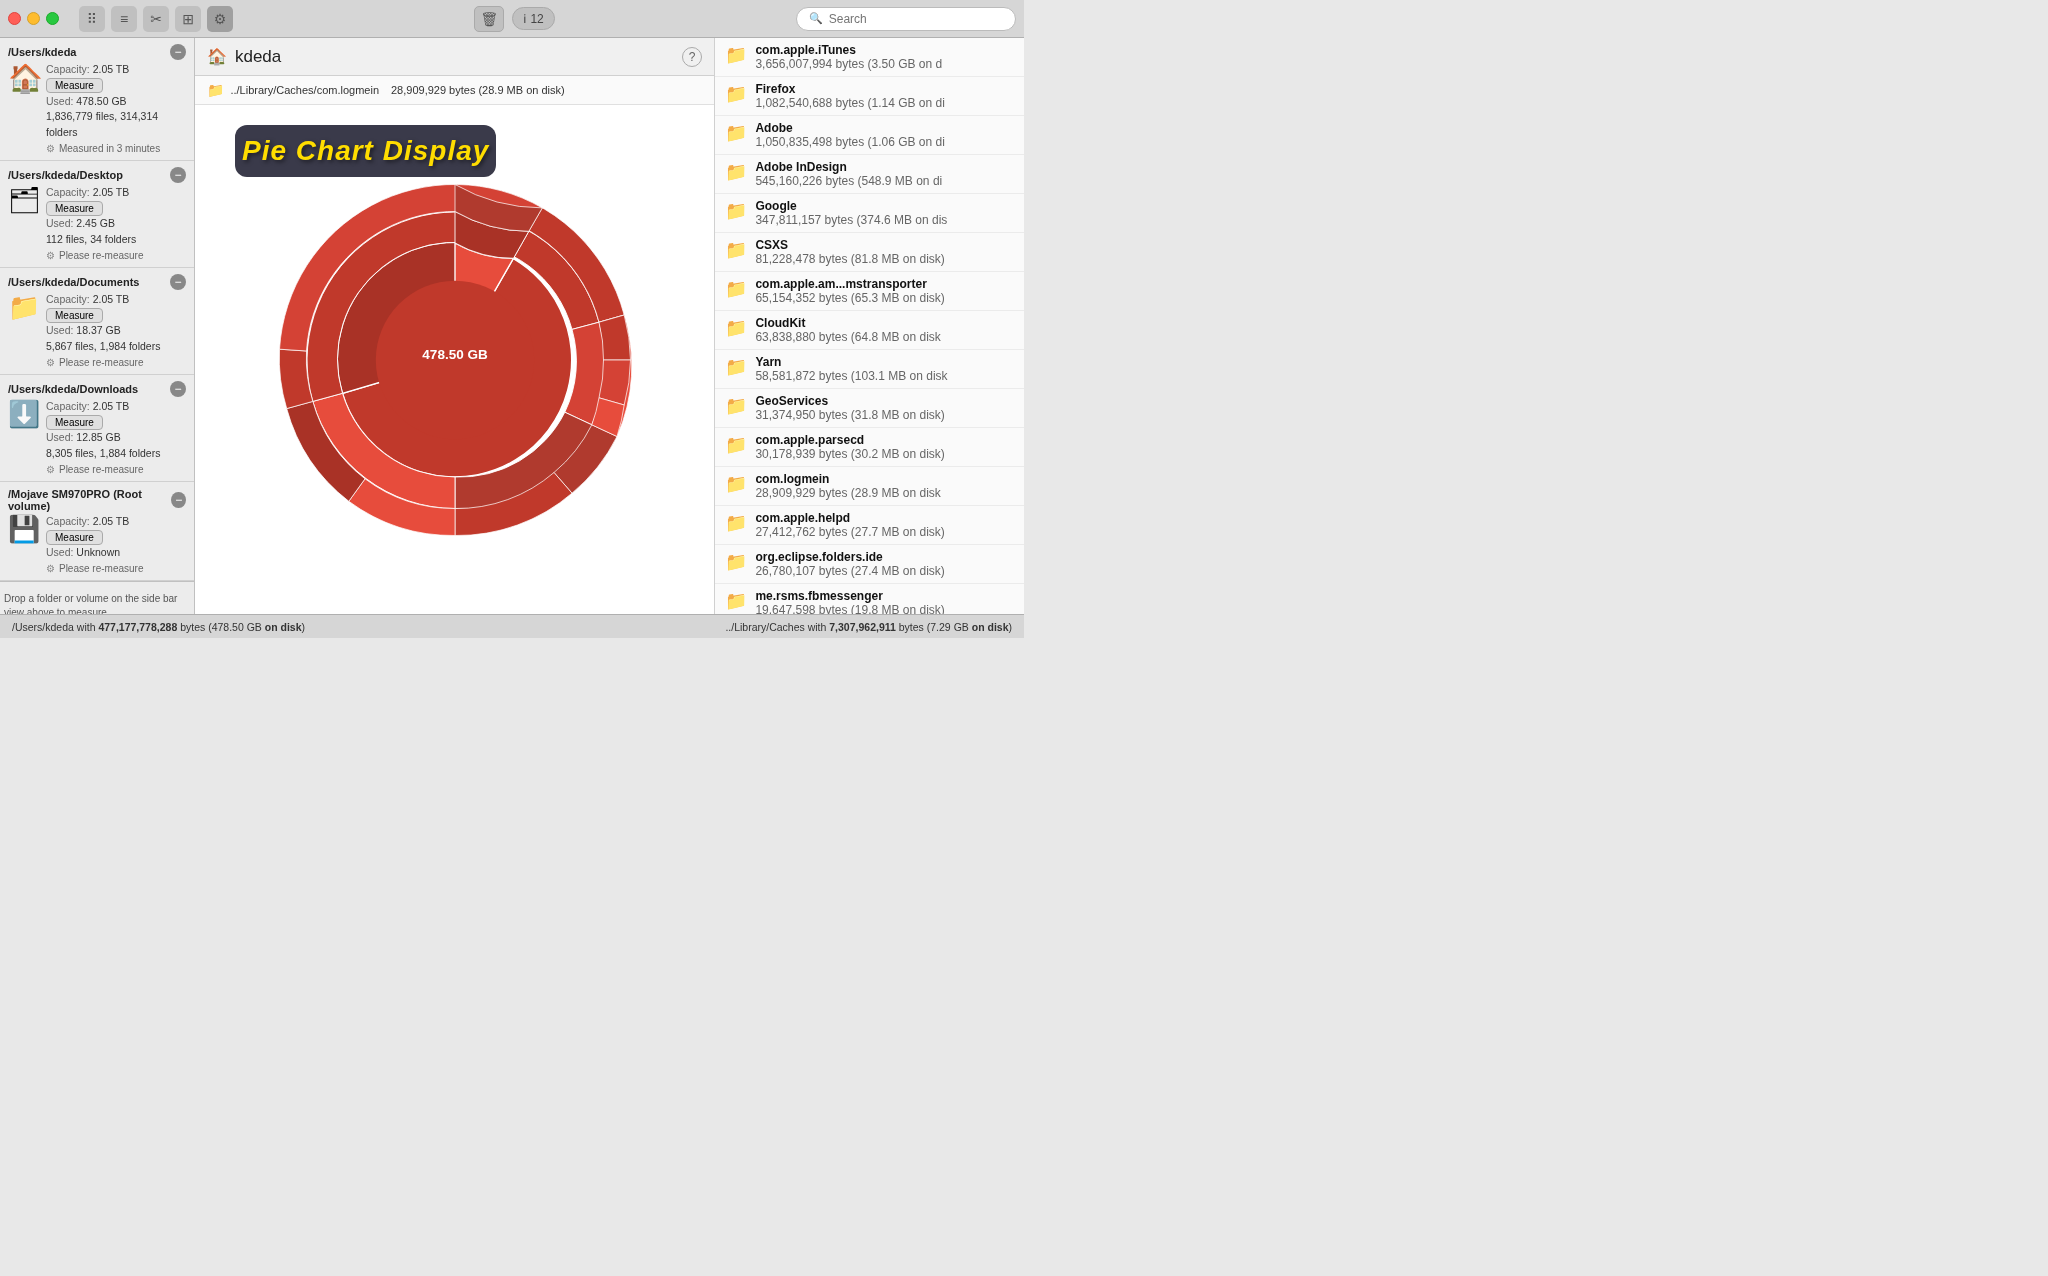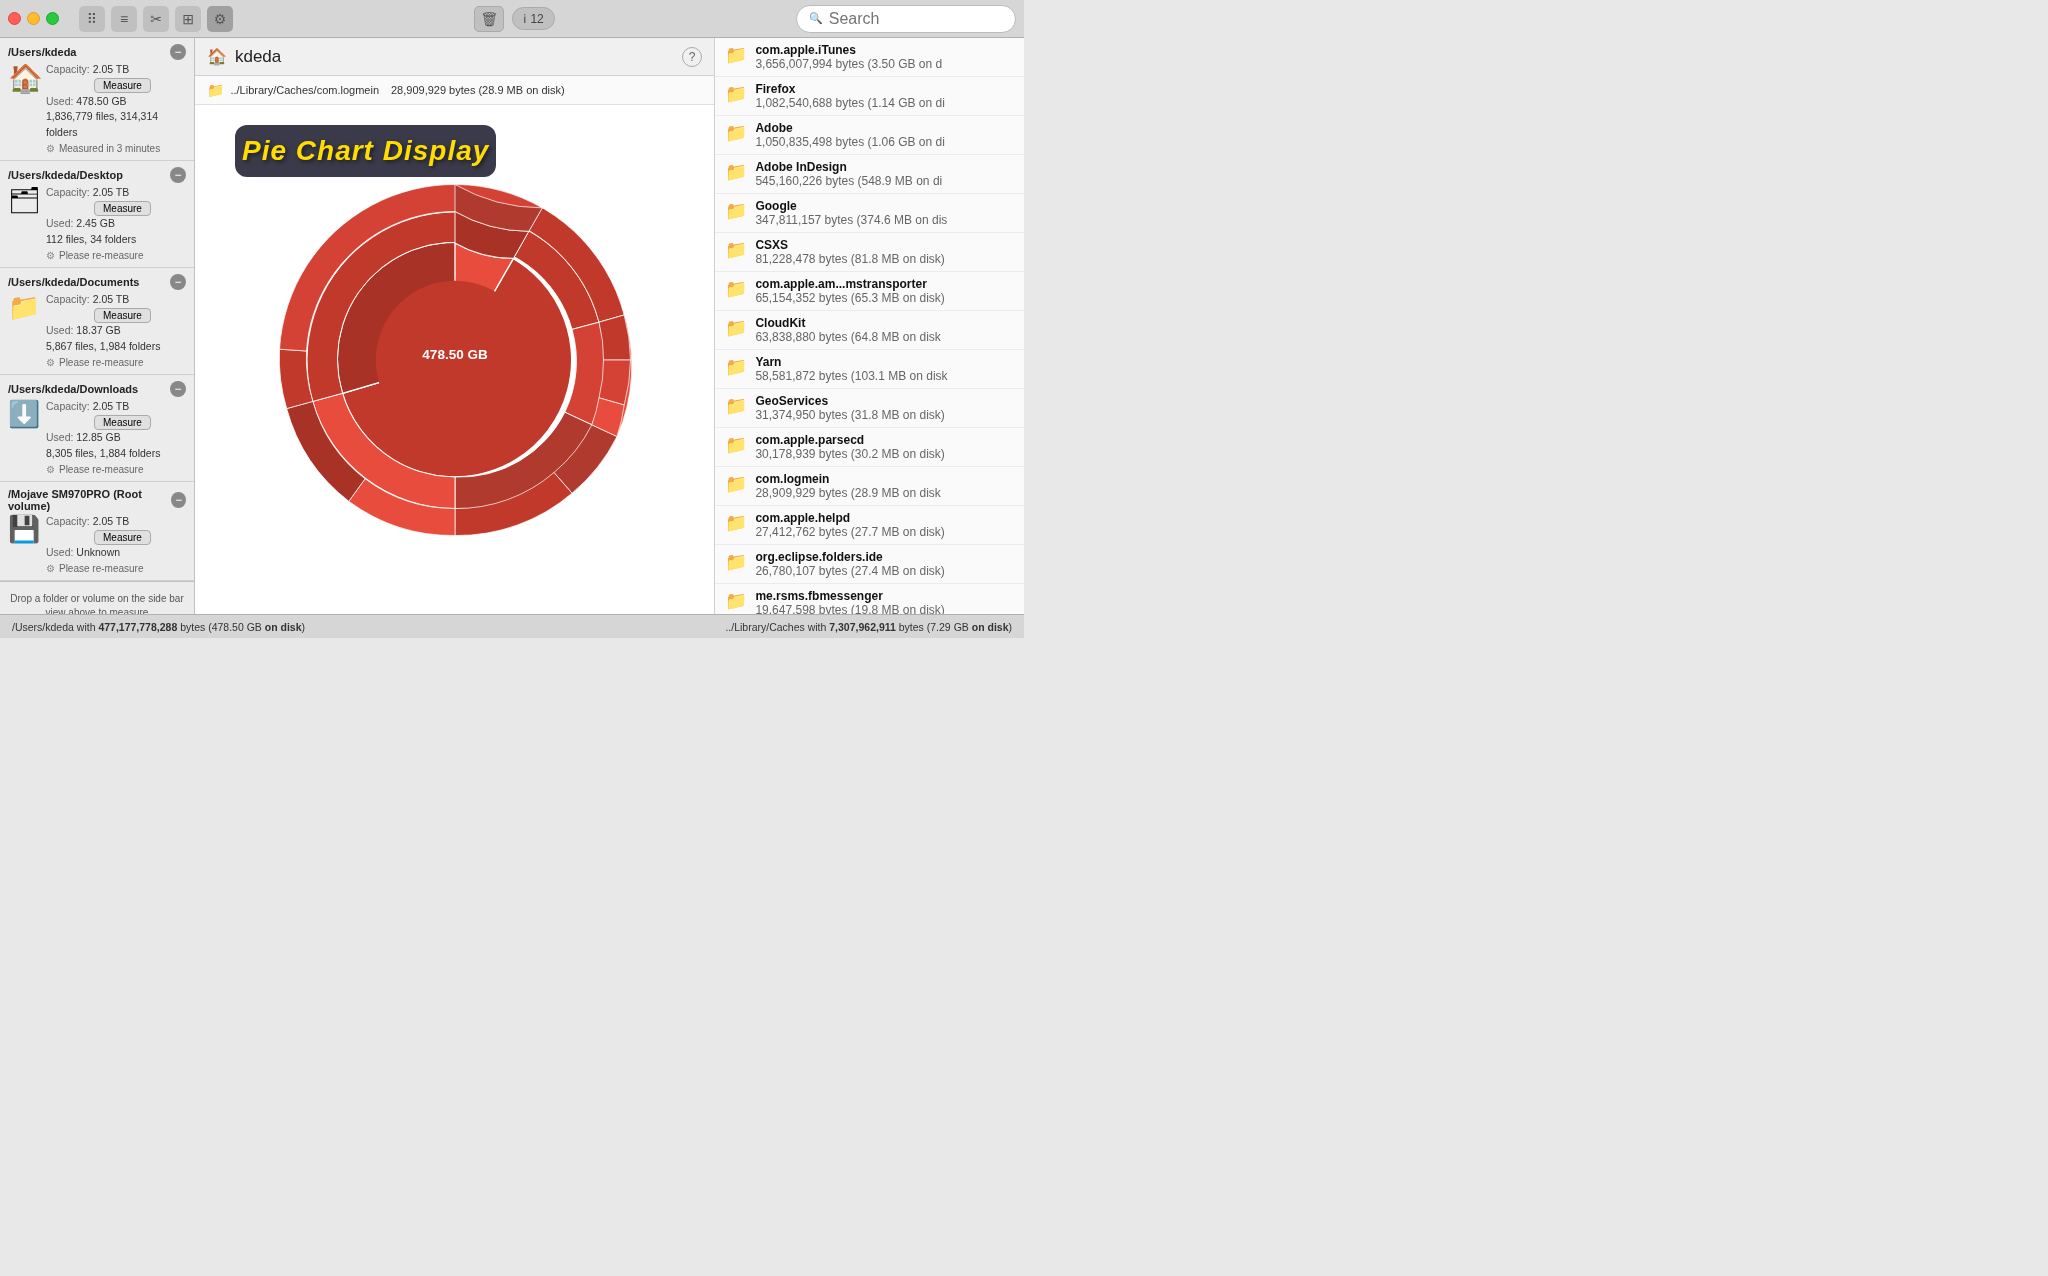--- a/index.html
+++ b/index.html
@@ -52,21 +52,21 @@
       background: #c0c0c0; border: 1px solid #aaa; border-radius: 12px;
       padding: 2px 10px; font-size: 12px; color: #444;
       display: flex; align-items: center; gap: 4px;
     }
     .search-bar {
       background: white; border: 1px solid #bbb; border-radius: 16px;
       padding: 4px 12px; display: flex; align-items: center; gap: 6px;
       width: 220px;
     }
     .search-bar input {
-      border: none; outline: none; background: transparent; font-size: 16px; width: 100%;
+      border: none; outline: none; background: transparent; font-size: 12px; width: 100%;
     }
 
     
     .main-layout {
       display: flex;
       height: calc(638px - 38px - 24px);
     }
 
     
     .sidebar {
@@ -97,33 +97,32 @@
     .sidebar-item-details {
       display: flex; gap: 6px; align-items: flex-start;
     }
     .sidebar-icon {
       width: 32px; height: 32px; flex-shrink: 0;
     }
     .sidebar-text { font-size: 10.5px; color: #333; line-height: 1.5; }
     .sidebar-text .label { color: #666; }
     .measure-btn {
       background: #e0e0e0; border: 1px solid #aaa; border-radius: 4px;
-      padding: 1px 8px; font-size: 10px; cursor: pointer; white-space: nowrap; margin-left: 48px;
+      padding: 1px 8px; font-size: 10px; cursor: pointer; white-space: nowrap;
     }
     .remeasure-row {
       display: flex; align-items: center; gap: 4px; margin-top: 2px;
       font-size: 10px; color: #666;
     }
     .gear-small { font-size: 10px; color: #888; }
 
     .sidebar-bottom {
       margin-top: auto;
       padding: 10px 4px;
       border-top: 1px solid #c0c0c0;
-      text-align: center;
     }
     .drop-text { font-size: 10px; color: #555; line-height: 1.4; }
 
     
     .center-panel {
       flex: 1;
       background: white;
       display: flex;
       flex-direction: column;
       position: relative;

